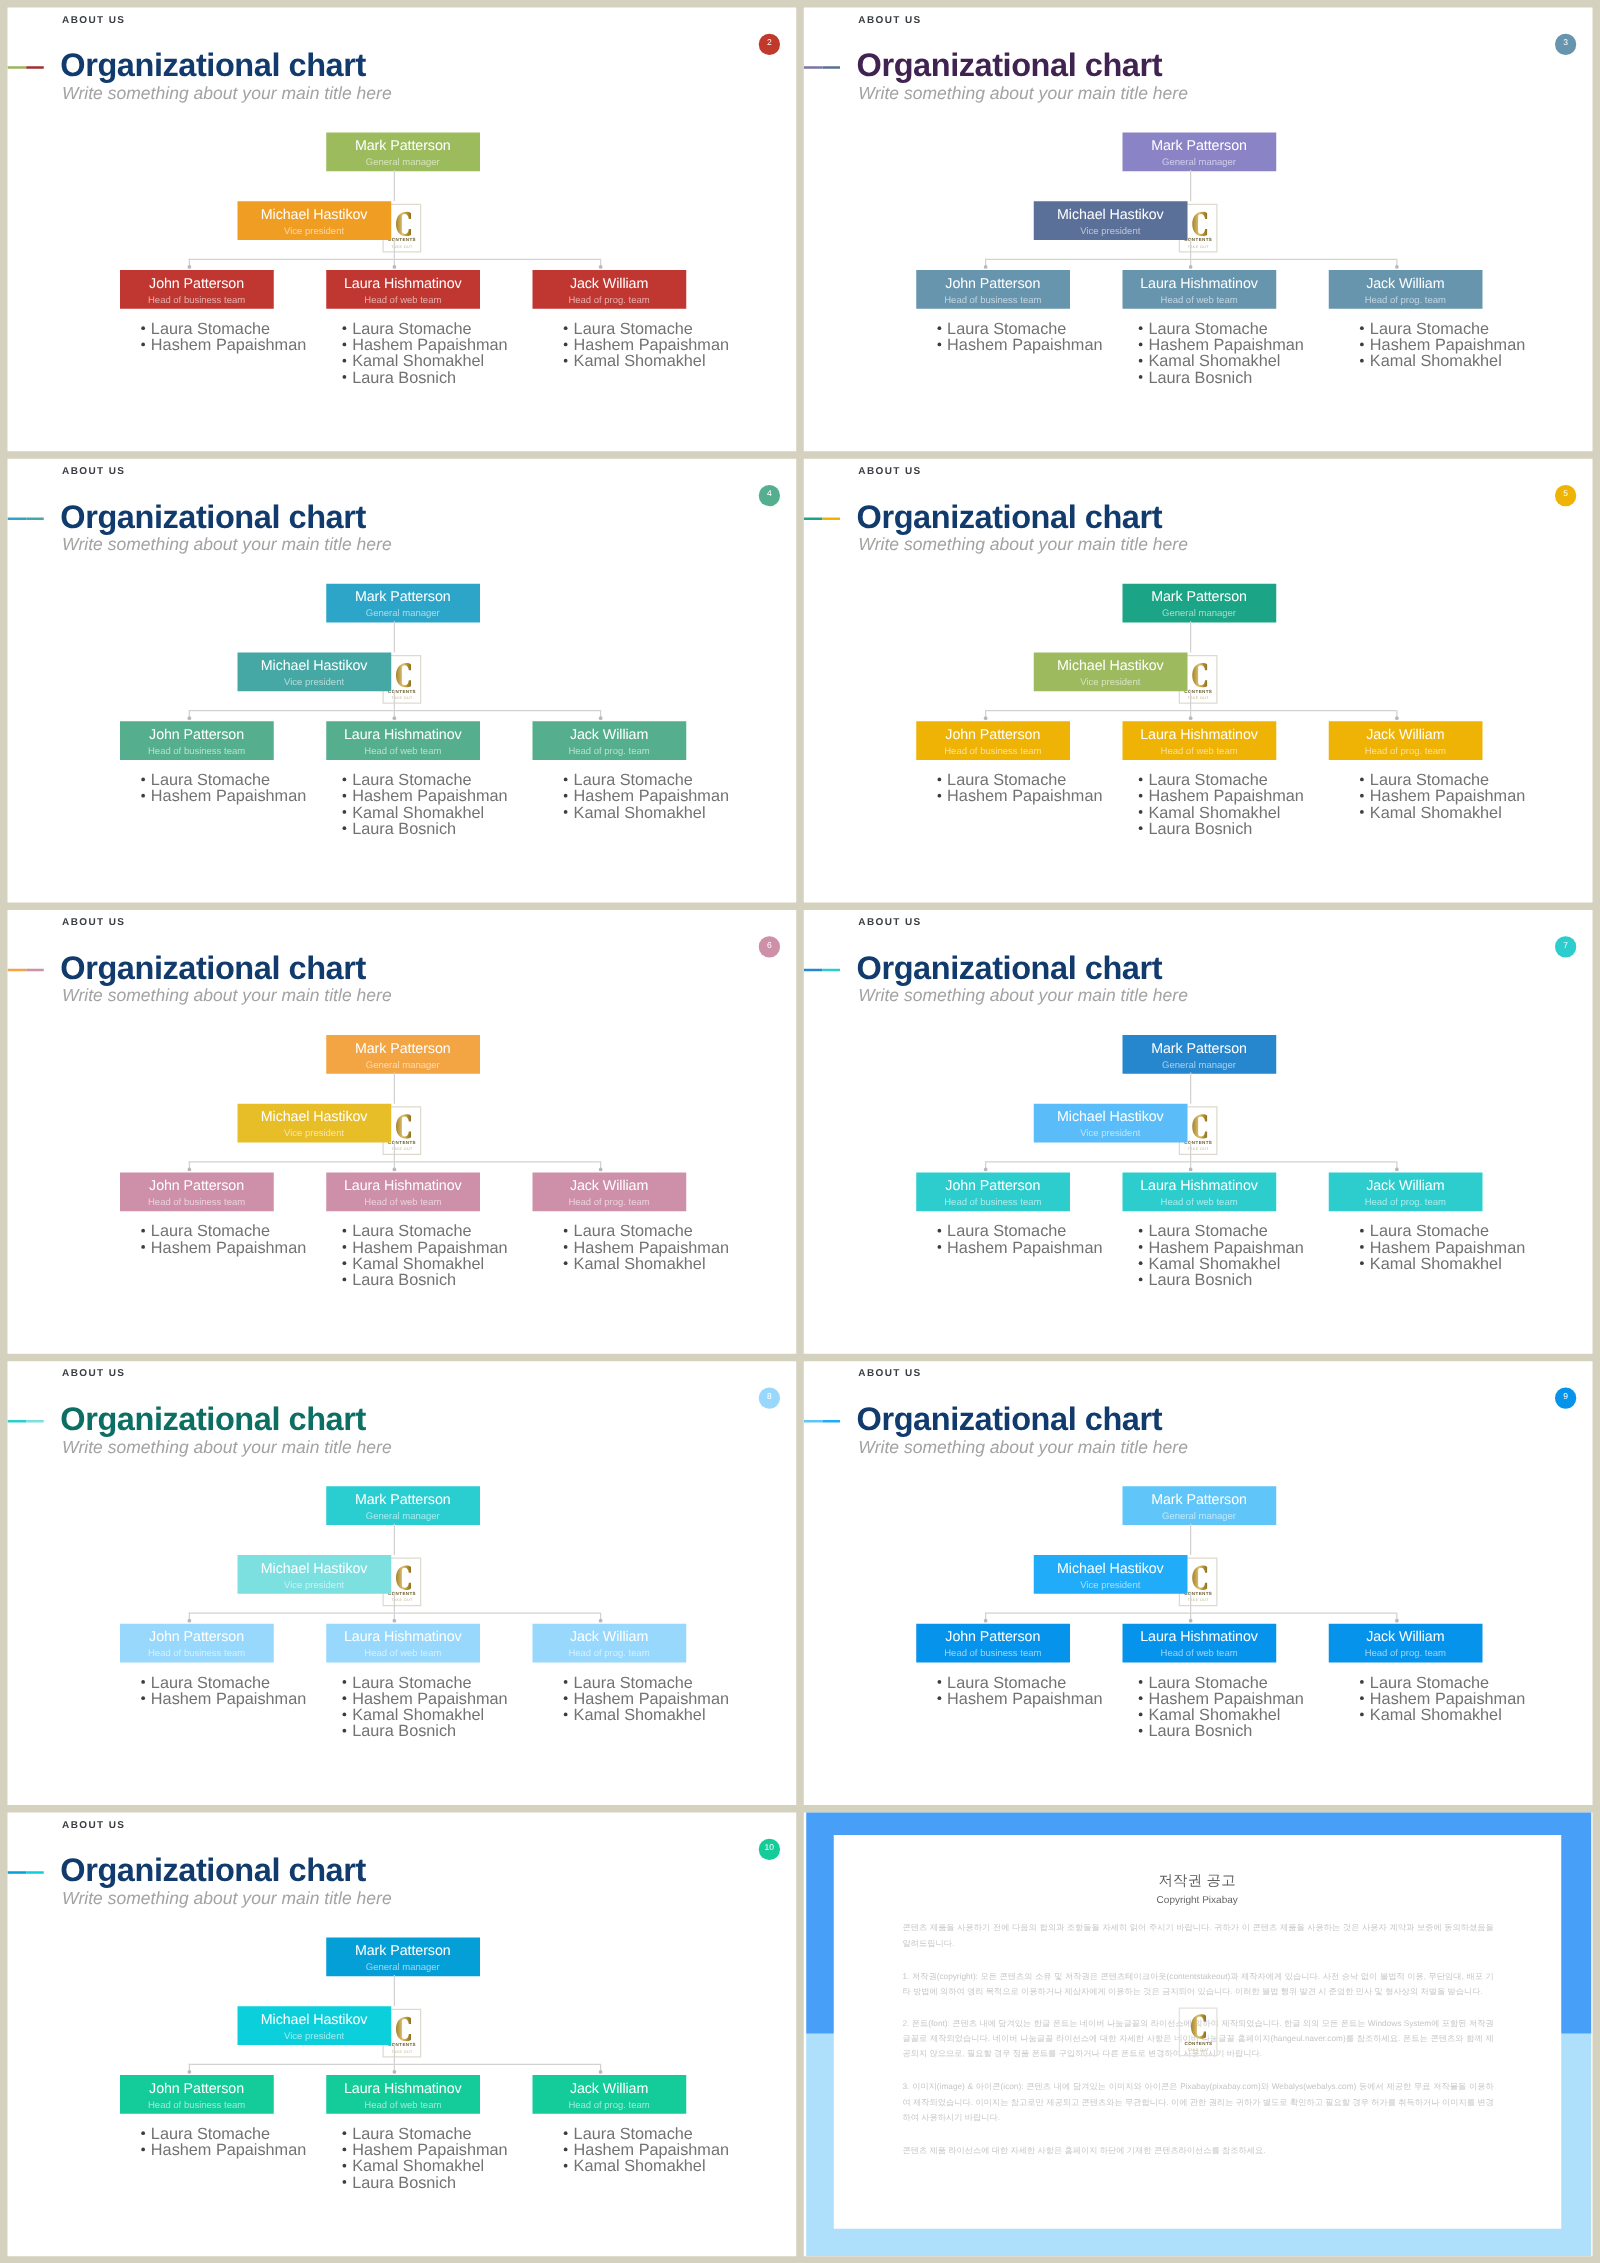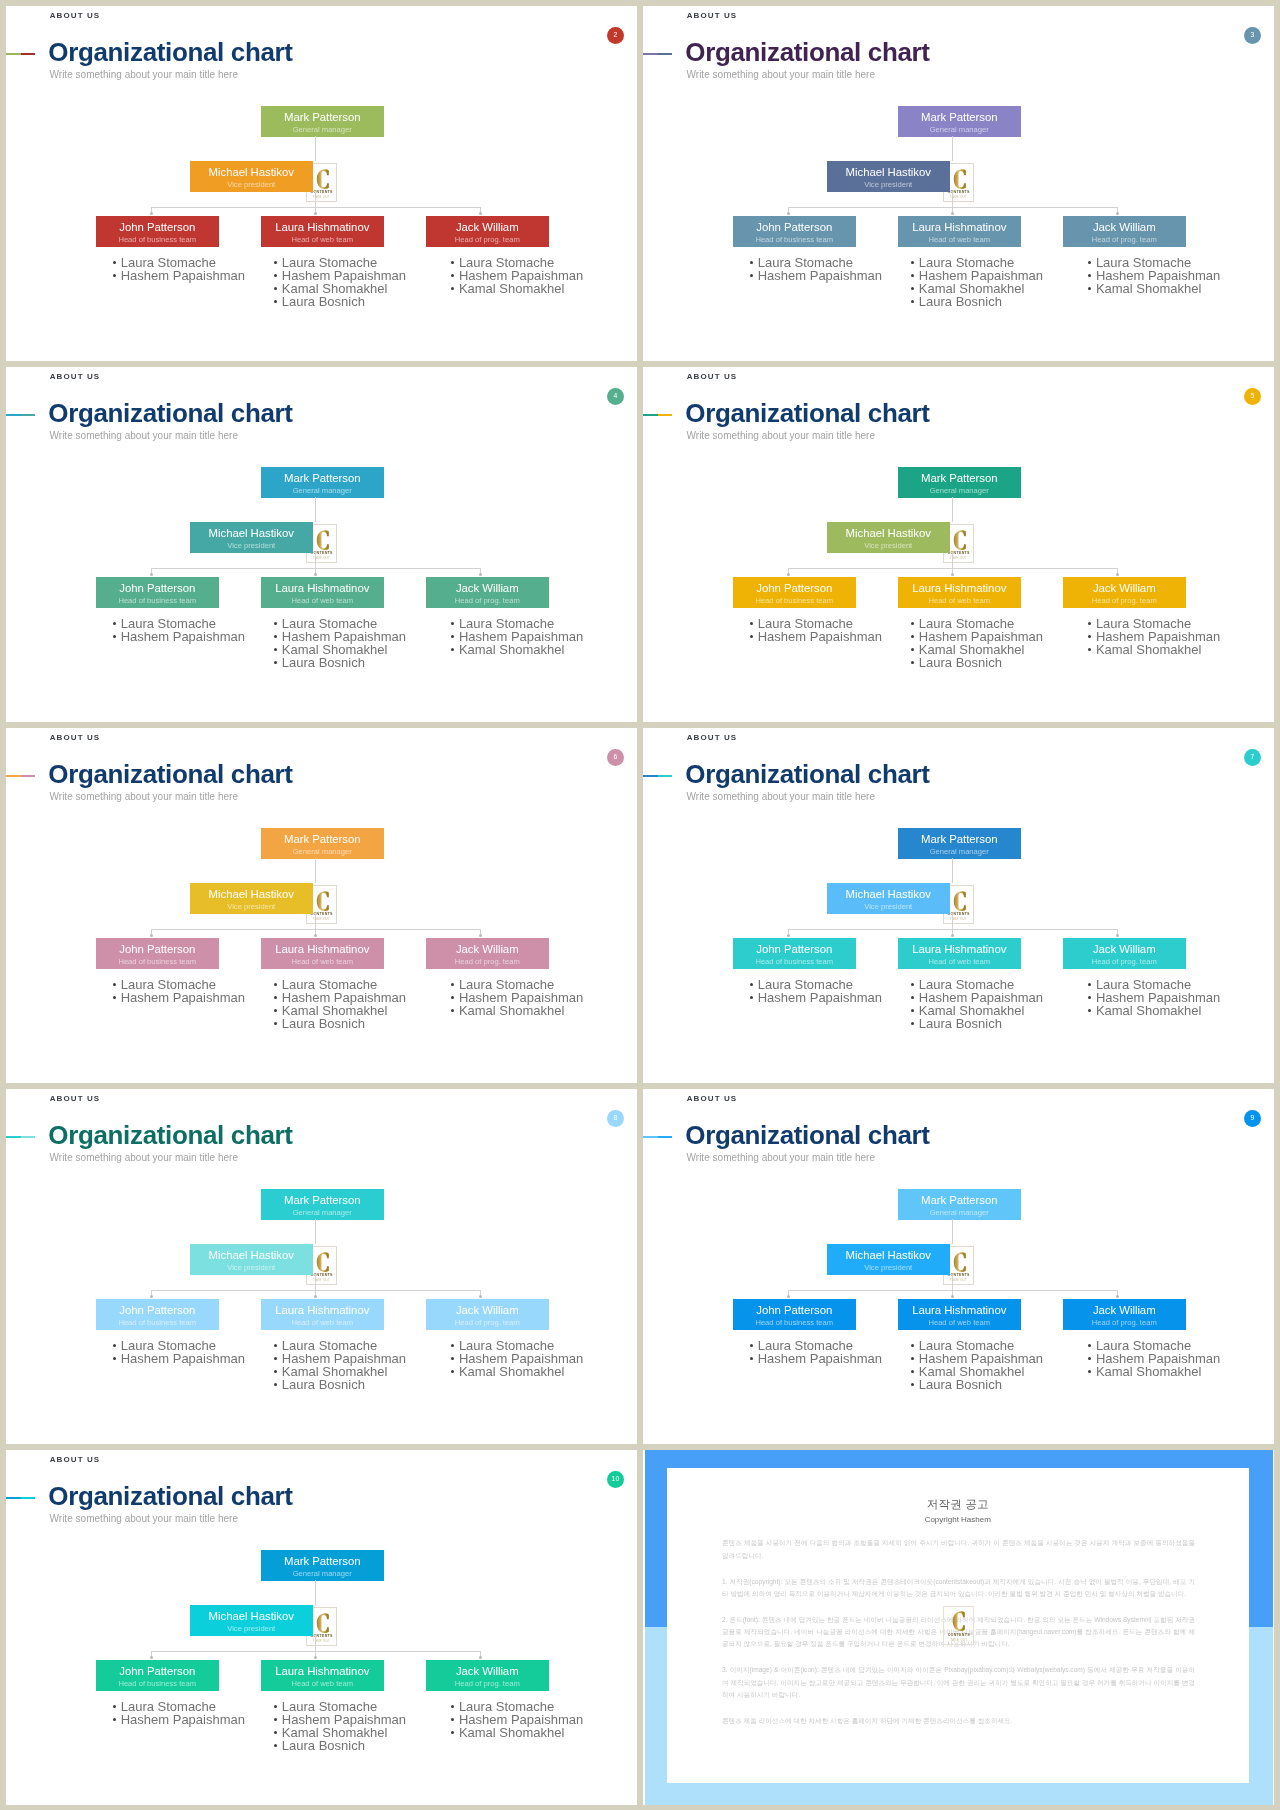--- a/index.html
+++ b/index.html
@@ -20,21 +20,21 @@
   }
   .rule{position:absolute;left:0px;top:47px;width:29px;height:2px;display:flex;}
   .rule i{display:block;height:2px;flex:1;}
   .title{
     position:absolute;left:42.3px;top:33px;
     font-size:26px;font-weight:700;letter-spacing:-0.35px;
     color:#13478c;line-height:26px;white-space:nowrap;
   }
   .subtitle{
     position:absolute;left:43.5px;top:64px;
-    font-size:10px;color:#a3a3a3;letter-spacing:0.02px;line-height:9px;
+    font-size:14px;color:#a3a3a3;letter-spacing:0.02px;line-height:9px;font-style:italic;
   }
   .badge{
     position:absolute;left:601px;top:21px;width:16.8px;height:16.8px;border-radius:50%;
     color:#fff;font-size:6.8px;display:flex;align-items:center;justify-content:center;
     line-height:1;font-weight:400;
   }
   
   .node{position:absolute;color:#fff;text-align:center;box-sizing:border-box;}
   .node .n1{font-size:11.4px;line-height:11.4px;margin-top:6px;letter-spacing:-0.05px;white-space:nowrap;text-align:center;}
   .node .n2{font-size:7.6px;line-height:8px;margin-top:3px;opacity:0.58;white-space:nowrap;}
@@ -728,21 +728,21 @@
       <div class="conn" style="left:309.2px;top:200.9px;width:1px;height:7.5px;"></div>
       <div class="arrow" style="left:308px;top:205.9px;"></div>
       <div class="conn" style="left:473.7px;top:200.9px;width:1px;height:7.5px;"></div>
       <div class="arrow" style="left:472.5px;top:205.9px;"></div>
     </div>
     <div class="cslide" style="left:643px;top:1450px">
       <div class="cs-top"></div>
       <div class="cs-bot"></div>
       <div class="cs-card">
         <div class="cs-h1">저작권 공고</div>
-        <div class="cs-h2">Copyright Hashem</div>
+        <div class="cs-h2">Copyright Pixabay</div>
         <div class="cs-body">
           <p>콘텐츠 제품을 사용하기 전에 다음의 합의과 조항들을 자세히 읽어 주시기 바랍니다. 귀하가 이 콘텐츠 제품을 사용하는 것은 사용자 계약과 보증에 동의하셨음을 알려드립니다.</p>
           <p>1. 저작권(copyright): 모든 콘텐츠의 소유 및 저작권은 콘텐츠테이크아웃(contentstakeout)과 제작자에게 있습니다. 사전 승낙 없이 불법적 이용, 무단임대, 배포 기타 방법에 의하여 영리 목적으로 이용하거나 제삼자에게 이용하는 것은 금지되어 있습니다. 이러한 불법 행위 발견 시 준엄한 민사 및 형사상의 처벌을 받습니다.</p>
           <p>2. 폰트(font): 콘텐츠 내에 담겨있는 한글 폰트는 네이버 나눔글꼴의 라이선스에 의하여 제작되었습니다. 한글 외의 모든 폰트는 Windows System에 포함된 저작권 글꼴로 제작되었습니다. 네이버 나눔글꼴 라이선스에 대한 자세한 사항은 네이버 나눔글꼴 홈페이지(hangeul.naver.com)를 참조하세요. 폰트는 콘텐츠와 함께 제공되지 않으므로, 필요할 경우 정품 폰트를 구입하거나 다른 폰트로 변경하여 사용하시기 바랍니다.</p>
           <p>3. 이미지(image) &amp; 아이콘(icon): 콘텐츠 내에 담겨있는 이미지와 아이콘은 Pixabay(pixabay.com)와 Webalys(webalys.com) 등에서 제공한 무료 저작물을 이용하여 제작되었습니다. 이미지는 참고로만 제공되고 콘텐츠와는 무관합니다. 이에 관한 권리는 귀하가 별도로 확인하고 필요할 경우 허가를 취득하거나 이미지를 변경하여 사용하시기 바랍니다.</p>
           <p>콘텐츠 제품 라이선스에 대한 자세한 사항은 홈페이지 하단에 기재한 콘텐츠라이선스를 참조하세요.</p>
         </div>
         <div class="cs-wm">
           <div class="wmc" title="C">
             <svg viewBox="0 0 66 100" xmlns="http://www.w3.org/2000/svg" aria-hidden="true">

